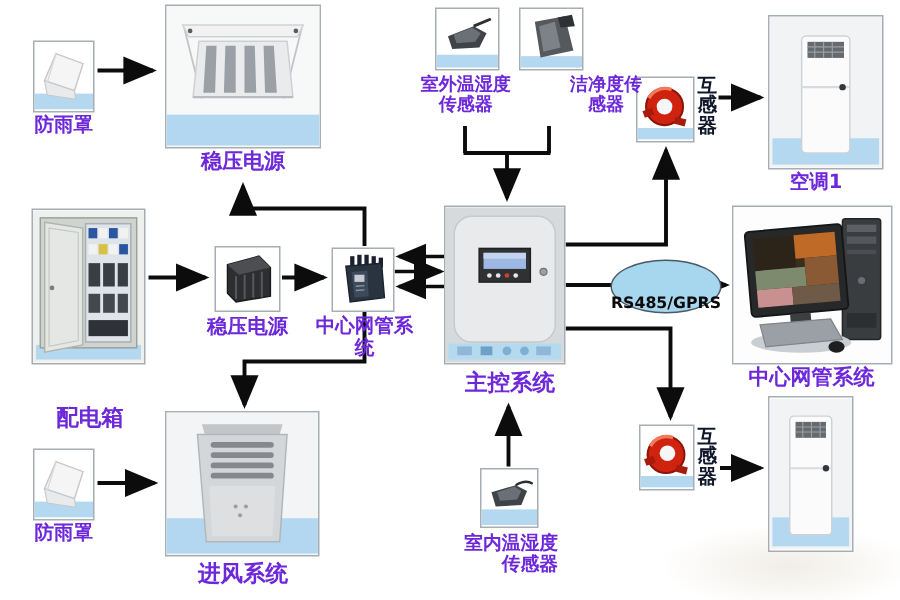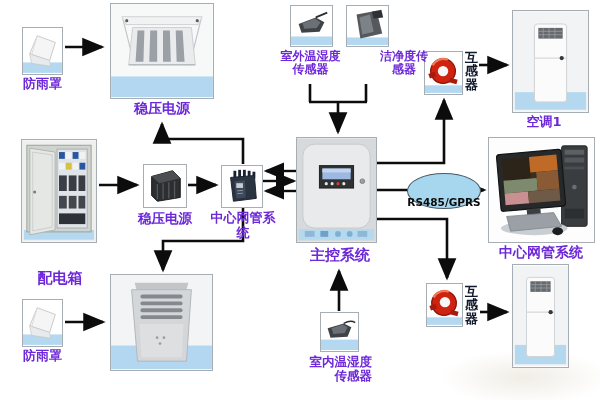--- a/index.html
+++ b/index.html
@@ -264,20 +264,21 @@
       <rect x="30" y="20" width="43" height="4" rx="2" fill="#85898d"></rect>
       <rect x="30" y="27" width="43" height="4" rx="2" fill="#85898d"></rect>
       <rect x="30" y="34" width="43" height="4" rx="2" fill="#85898d"></rect>
       <rect x="30" y="41" width="43" height="4" rx="2" fill="#85898d"></rect>
       <polygon points="29,50 74,50 72,84 31,84" fill="#dddfe1"></polygon>
       <circle cx="47" cy="64" r="1.4" fill="#9aa0a4"></circle>
         <circle cx="54" cy="64" r="1.4" fill="#9aa0a4"></circle>
       <circle cx="50" cy="70" r="1.4" fill="#9aa0a4"></circle>
     </svg>
   </div>
+  <div class="lbl" style="left:112px;top:374px;width:100px;font-size:15px;">进风系统</div>
 
   <div class="node" style="left:320px;top:312px;width:39px;height:40px;">
     <svg viewBox="0 0 39 40">
       <rect x="0" y="28" width="39" height="11" fill="#b4d8f0"></rect>
       <polygon points="7,16 24,11 32,15 28,25 10,26" fill="#3f4347"></polygon>
       <polygon points="11,16 23,12 28,15 25,21 13,22" fill="#6a7076"></polygon>
       <path d="M24,11 C29,8 33,8 36,10" stroke="#2c2f32" stroke-width="1.6" fill="none"></path>
     </svg>
   </div>
   <div class="lbl" style="left:306px;top:355px;width:66px;font-size:12.5px;text-align:right;">

